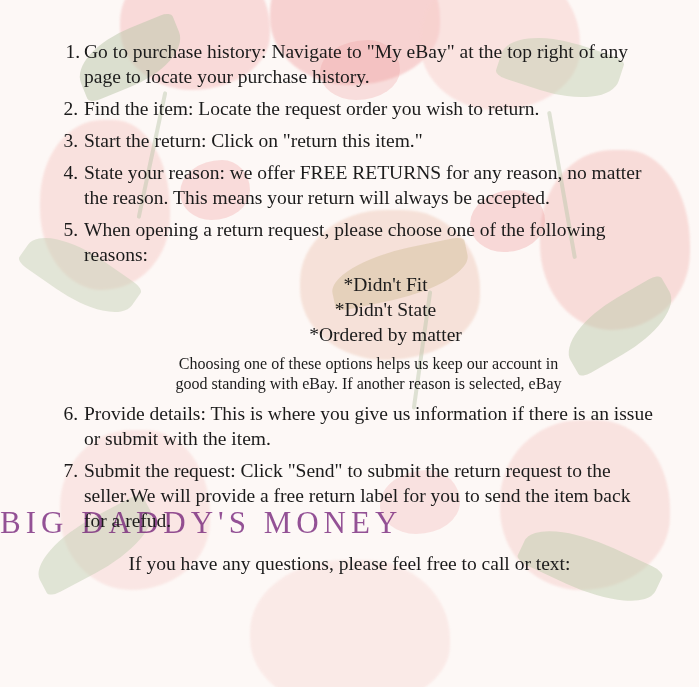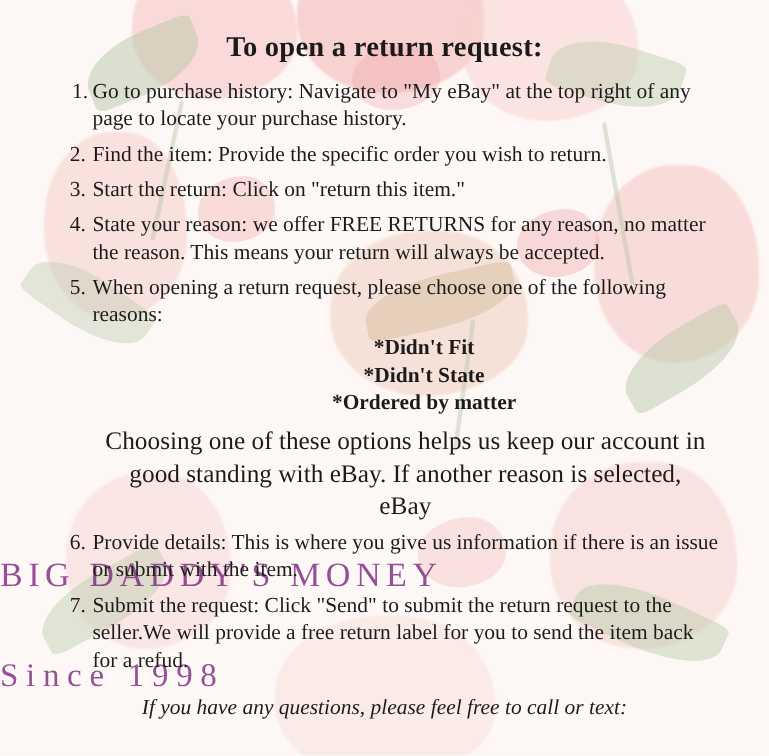--- a/index.html
+++ b/index.html
@@ -113,47 +113,45 @@
   }
   ol.steps > li.tight::before {
     left: -28px;
   }
 
   .reasons {
     margin: 4px 0 4px 0;
     padding: 0;
     list-style: none;
     text-align: center;
-    font-weight: bold;
   }
   .reasons li {
     font-size: 19.5px;
     line-height: 1.3;
     padding-left: 34px;
   }
 
   .para {
-    font-size: 23px;
+    font-size: 16px;
     line-height: 1.3;
     text-align: center;
     margin: 6px 0 6px 0;
     padding: 0 8px;
   }
   .para .ln {
     display: block;
   }
 
   .closing {
     position: relative;
     z-index: 3;
     margin-top: 16px;
     text-align: center;
     font-size: 19.5px;
     line-height: 1.4;
-    font-style: italic;
   }
   .closing .phone {
     letter-spacing: 1px;
   }
 </style>
 </head>
 <body>
 
 <div id="page">
 
@@ -181,32 +179,30 @@
     <div class="petal" style="left:470px;top:190px;width:75px;height:62px;background:#ef9f9f;opacity:0.35;"></div>
     <div class="petal" style="left:380px;top:470px;width:80px;height:64px;background:#f1adad;opacity:0.3;"></div>
     <div class="petal" style="left:320px;top:40px;width:80px;height:60px;background:#ef9f9f;opacity:0.3;"></div>
 
     <div class="stem" style="left:150px;top:90px;width:4px;height:130px;transform:rotate(12deg);"></div>
     <div class="stem" style="left:560px;top:110px;width:4px;height:150px;transform:rotate(-10deg);"></div>
     <div class="stem" style="left:420px;top:290px;width:4px;height:120px;transform:rotate(8deg);"></div>
   </div>
 
   <div class="watermark wm-main">BIG DADDY'S MONEY</div>
-  <div class="watermark wm-sub">Since 1998</div>
 
   <div class="content">
 
-    <h1 class="title">To open a return request:</h1>
 
     <ol class="steps">
       <li>
         <span>Go to purchase history: Navigate to "My eBay" at the top right of any page to locate your purchase history.</span>
       </li>
       <li class="tight">
-        <span>Find the item: Provide the specific order you wish to return.</span>
+        <span>Find the item: Locate the request order you wish to return.</span>
       </li>
       <li class="tight">
         <span>Start the return: Click on "return this item."</span>
       </li>
       <li class="tight">
         <span>State your reason: we offer FREE RETURNS for any reason, no matter the reason. This means your return will always be accepted.</span>
       </li>
       <li class="tight">
         <span>When opening a return request, please choose one of the following reasons:</span>
 

